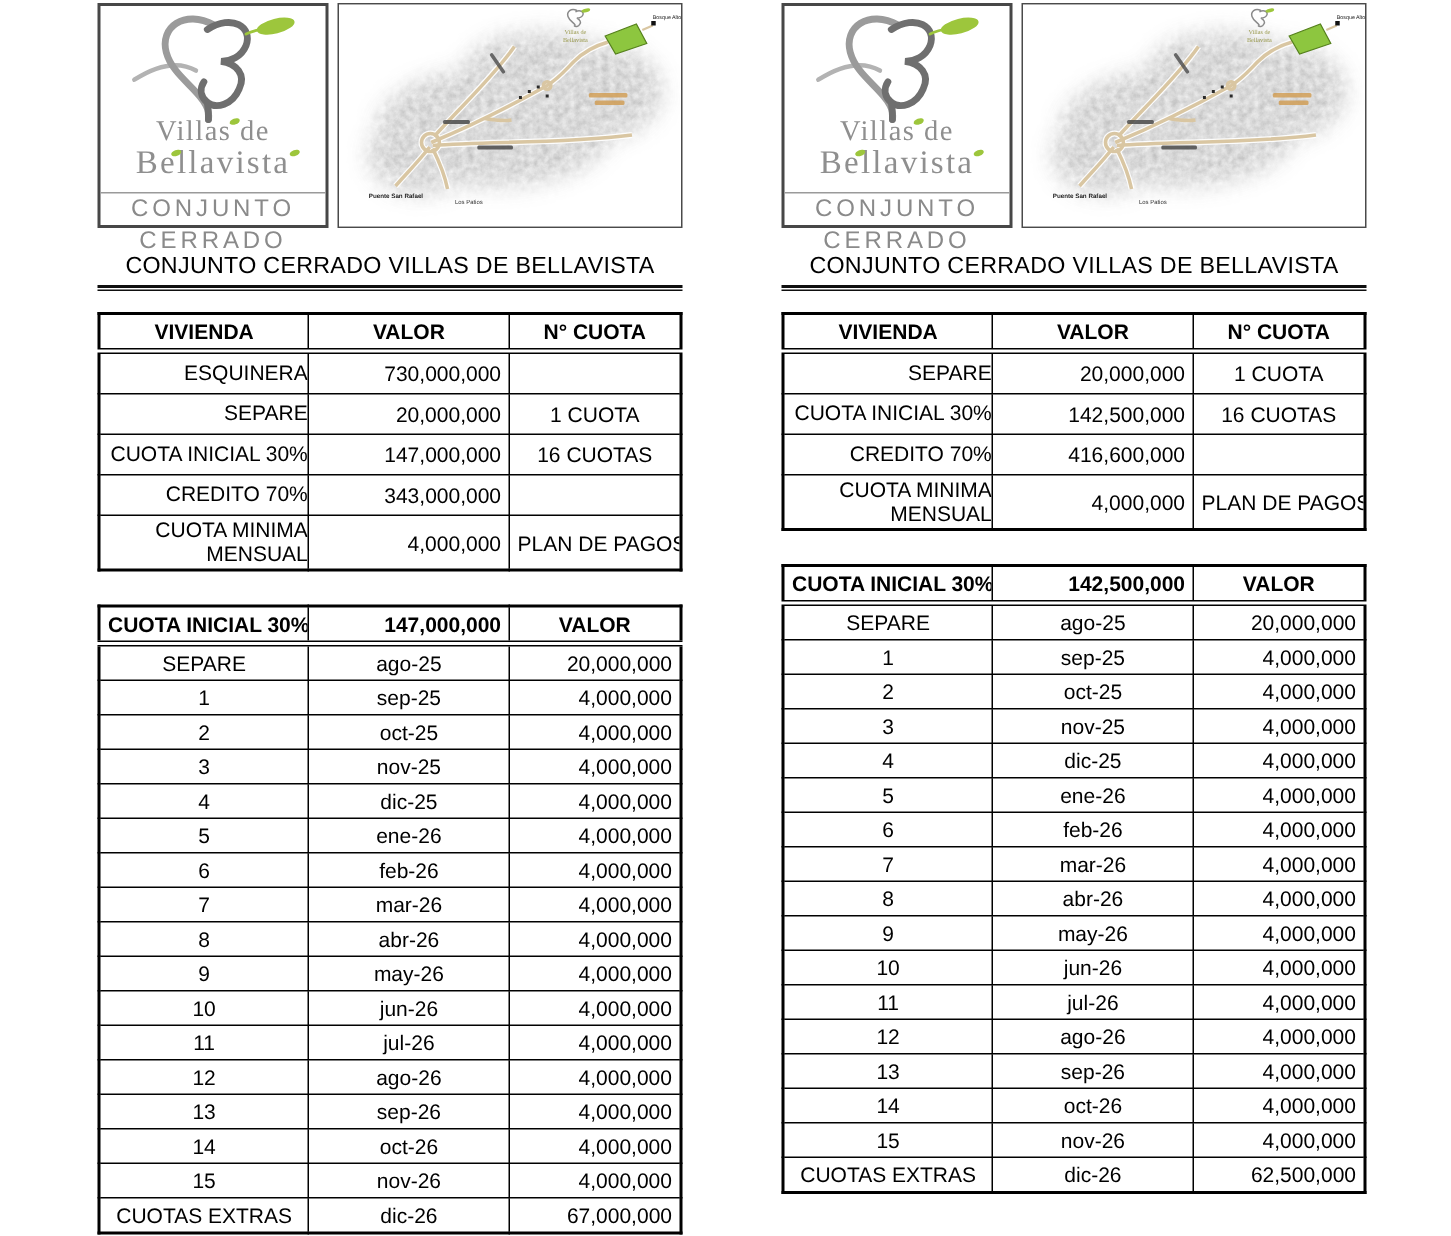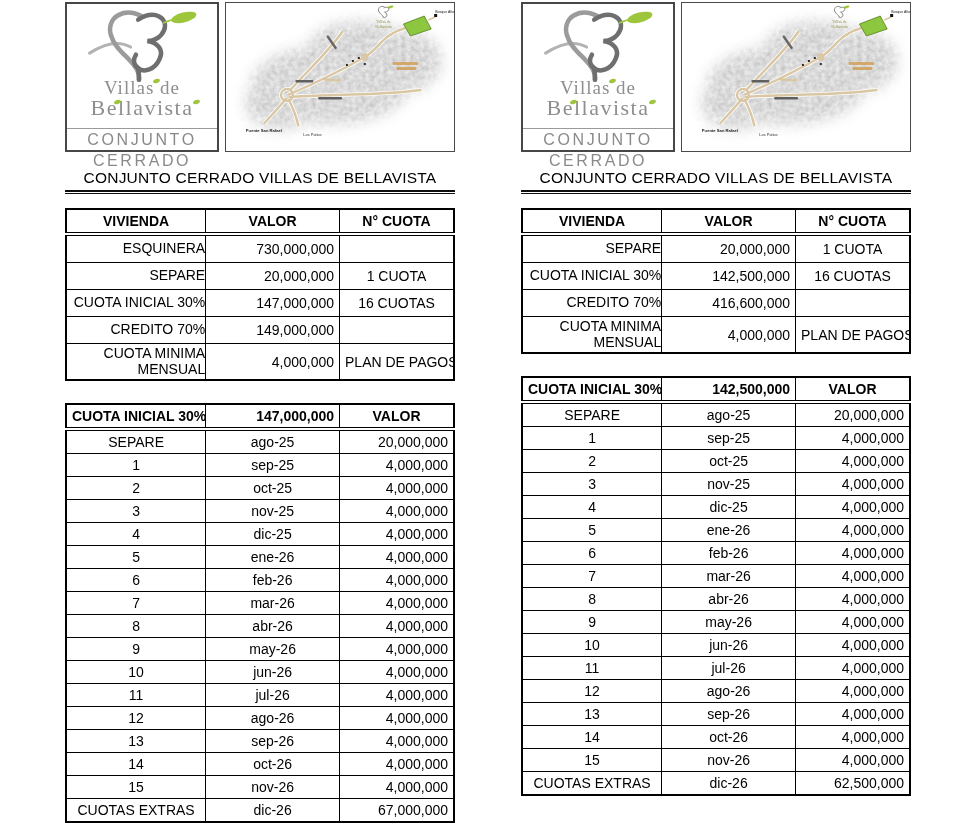--- a/index.html
+++ b/index.html
@@ -176,21 +176,21 @@
             <td class="c1">20,000,000</td>
             <td class="c2">1 CUOTA</td>
           </tr>
           <tr>
             <td class="c0">CUOTA INICIAL 30%</td>
             <td class="c1">147,000,000</td>
             <td class="c2">16 CUOTAS</td>
           </tr>
           <tr>
             <td class="c0">CREDITO 70%</td>
-            <td class="c1">149,000,000</td>
+            <td class="c1">343,000,000</td>
             <td class="c2"></td>
           </tr>
           <tr>
             <td class="c0">CUOTA MINIMA MENSUAL</td>
             <td class="c1">4,000,000</td>
             <td class="c2">PLAN DE PAGOS</td>
           </tr>
         </tbody>
     </table>
 

